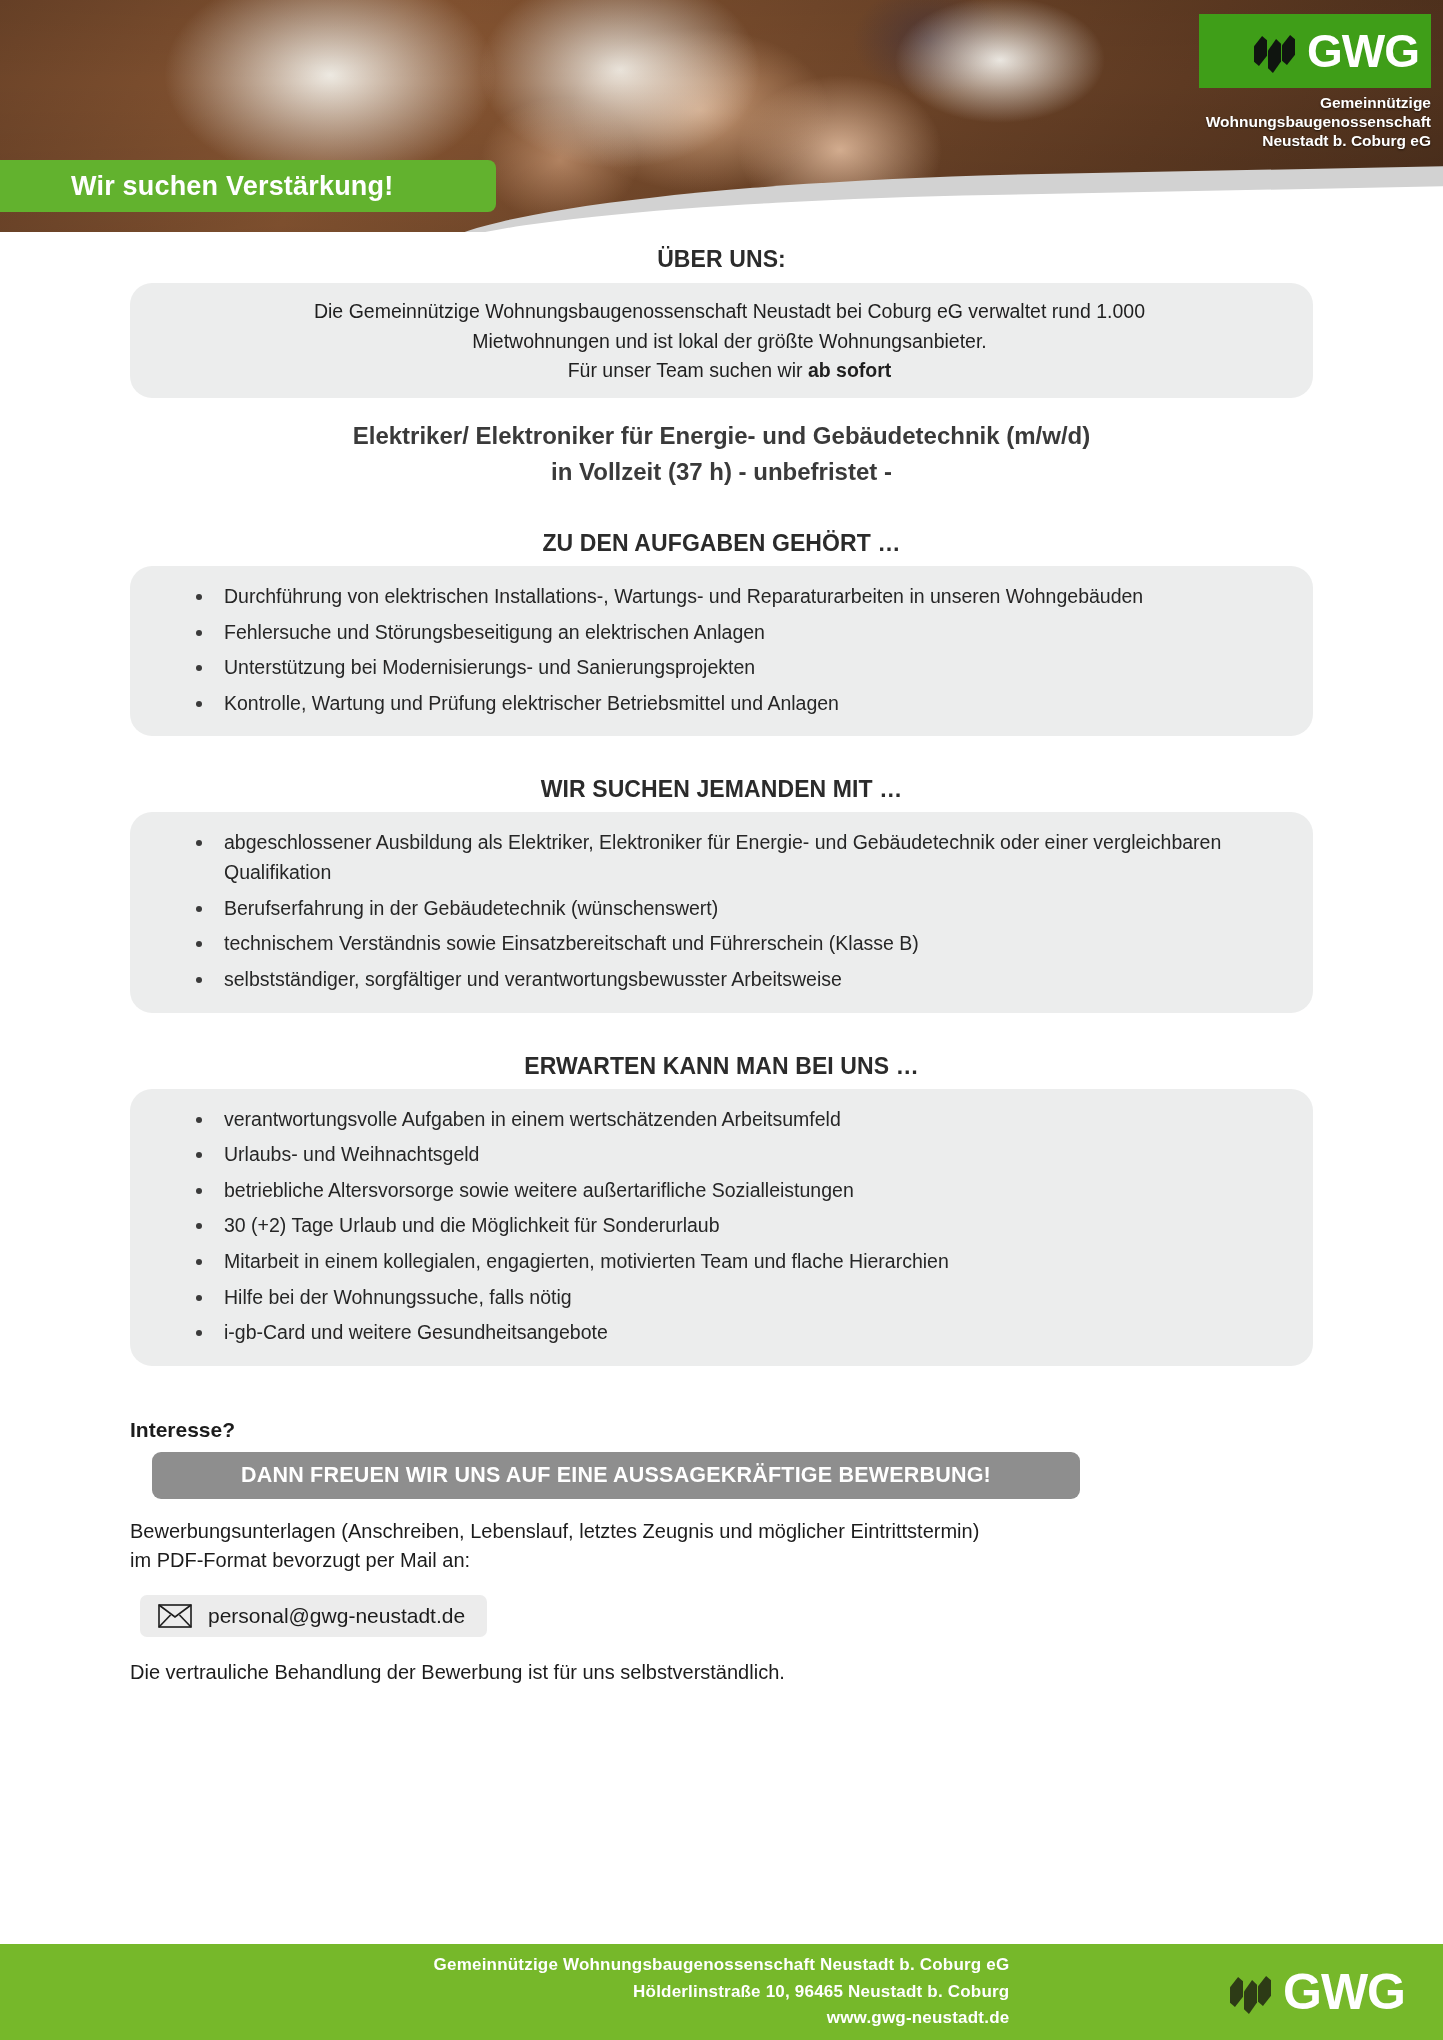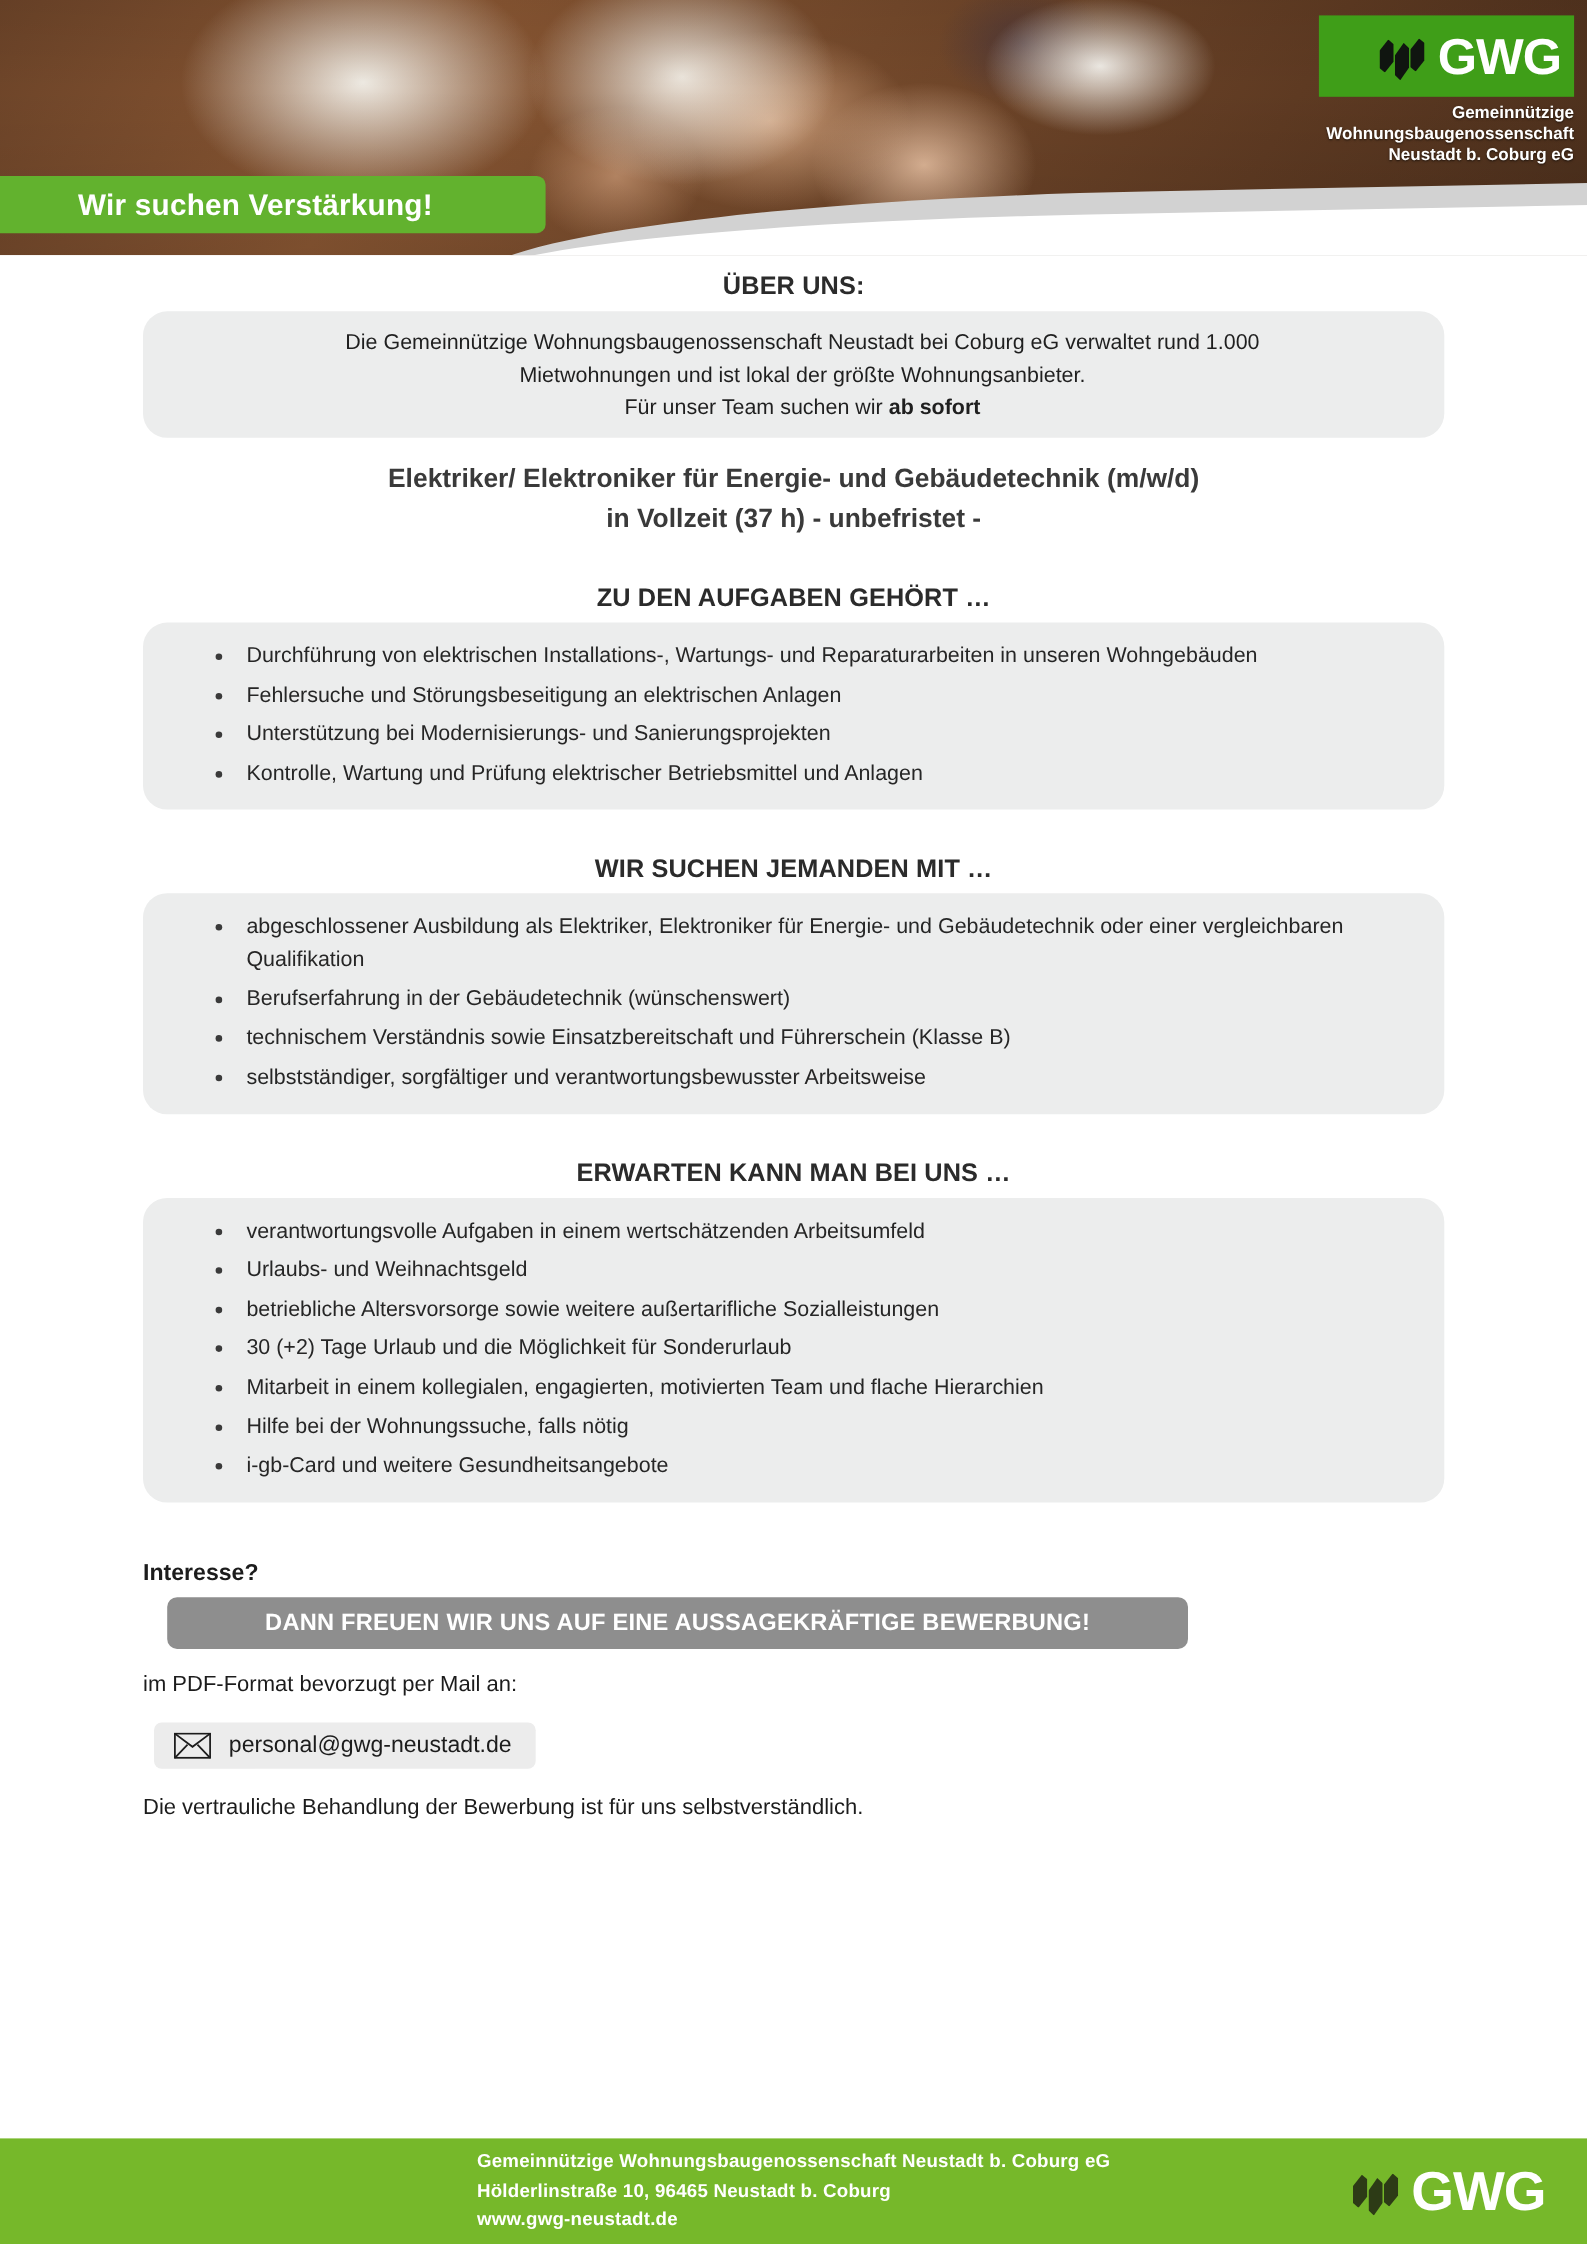--- a/index.html
+++ b/index.html
@@ -252,21 +252,21 @@
     left: 0;
     bottom: 0;
     width: 1443px;
     height: 96px;
     background: #76b82a;
     display: flex;
     align-items: center;
     justify-content: center;
   }
   .footer-lines {
-    text-align: left;
+    text-align: right;
     color: #ffffff;
     font-size: 17px;
     font-weight: bold;
     line-height: 1.55;
     letter-spacing: .2px;
   }
   .footer-logo {
     position: absolute;
     right: 38px;
     top: 50%;
@@ -361,20 +361,21 @@
   </div>
 
   <div class="interest-block">
     <div class="interest-label">Interesse?</div>
 
     <div class="cta-bar">
       <span>DANN FREUEN WIR UNS AUF EINE AUSSAGEKRÄFTIGE BEWERBUNG!</span>
     </div>
 
     <div class="apply-text">
+      <div>Bewerbungsunterlagen (Anschreiben, Lebenslauf, letztes Zeugnis und möglicher Eintrittstermin)</div>
       <div>im PDF-Format bevorzugt per Mail an:</div>
     </div>
 
     <div class="mail-chip">
       <svg class="env" viewBox="0 0 34 24">
         <rect x="1" y="1" width="32" height="22" fill="none" stroke="#1c1c1c" stroke-width="1.6"></rect>
         <path d="M1 1 L17 13 L33 1" fill="none" stroke="#1c1c1c" stroke-width="1.6"></path>
         <path d="M1 23 L12.5 11" fill="none" stroke="#1c1c1c" stroke-width="1.6"></path>
         <path d="M33 23 L21.5 11" fill="none" stroke="#1c1c1c" stroke-width="1.6"></path>
       </svg>

